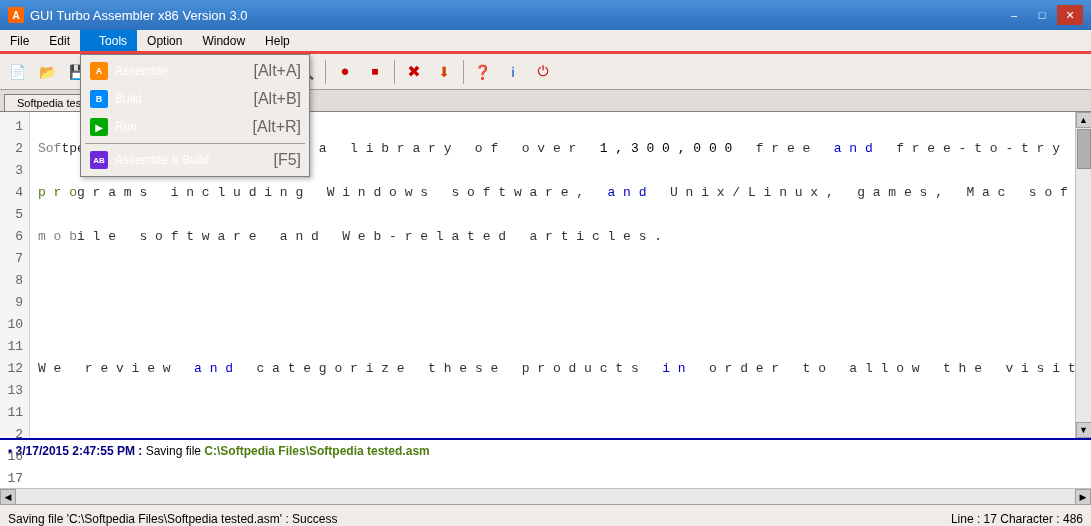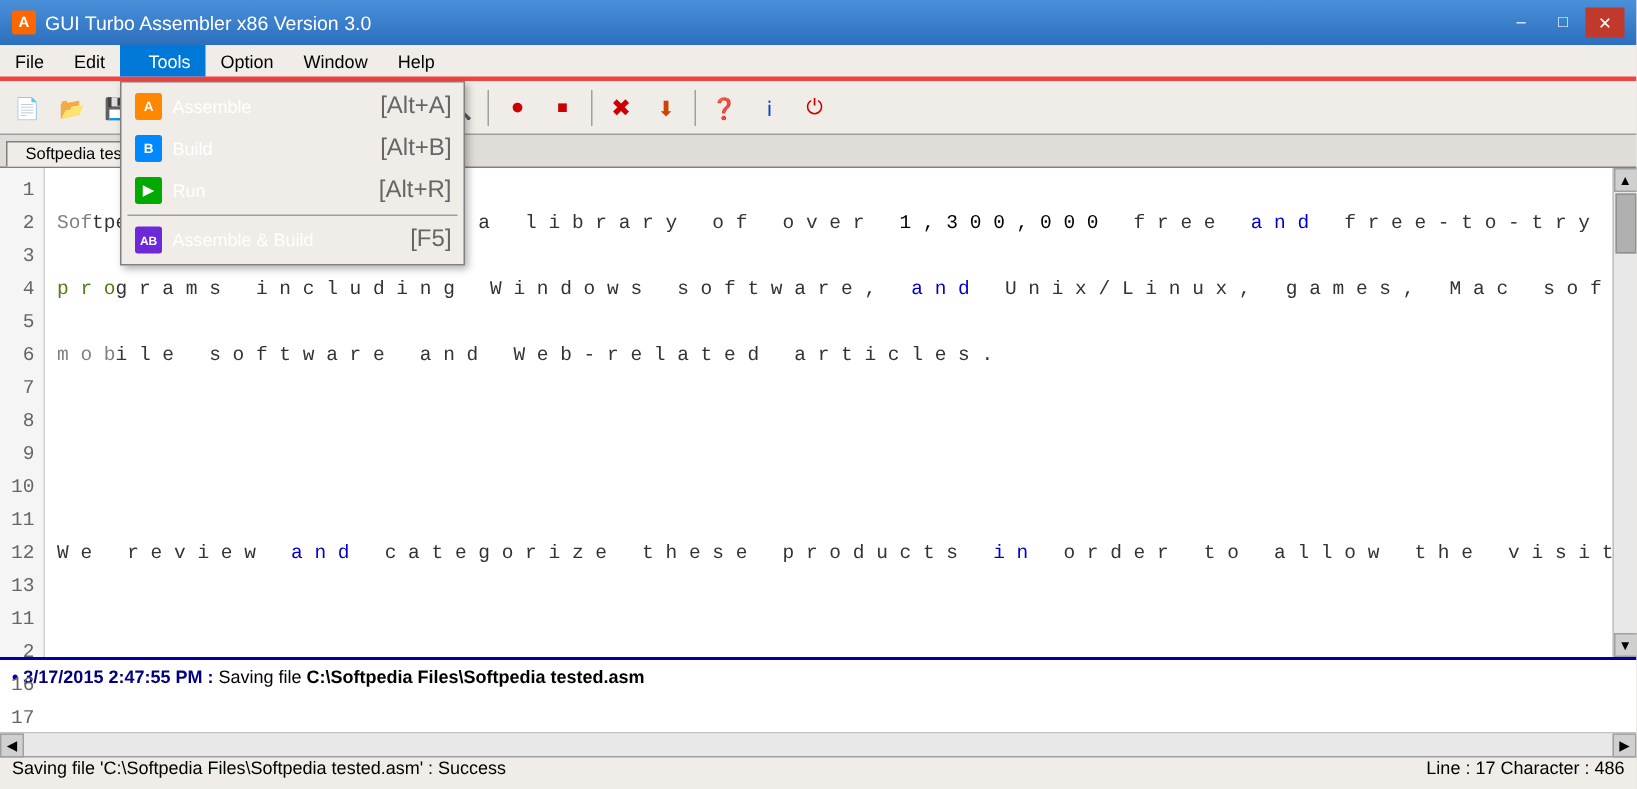--- a/index.html
+++ b/index.html
@@ -166,21 +166,21 @@
     }
     .h-scrollbar-btn { width: 16px; height: 16px; background: #d0d0d0; border: 1px solid #a0a0a0; display: flex; align-items: center; justify-content: center; font-size: 9px; cursor: pointer; flex-shrink: 0; }
     .h-scrollbar-track { flex: 1; height: 100%; background: #e8e8e8; }
 
     
     .status-bar {
       background: #f0ede8;
       border-top: 1px solid #a0a0a0;
       height: 22px;
       display: flex;
-      align-items: flex-start;
+      align-items: flex-end;
       padding: 0 8px;
       font-size: 12px;
       justify-content: space-between;
     }
 
     
     .c-red { color: #000000; }
     .c-blue { color: #0000cc; }
 
     
@@ -331,21 +331,21 @@
     </div>
     <div class="scrollbar-btn">▼</div>
   </div>
 </div>
 
 <div class="log-area">
   <div class="log-entry">
     <span style="color:#0000aa; font-weight:bold;">•</span>
     <span class="timestamp">3/17/2015 2:47:55 PM :</span>
     <span>
-      Saving file <span style="color:#000000; font-weight:bold;">C:\Softpedia Files\Softpedia tested.asm</span>
+      Saving file <span style="color:#4d7c0f; font-weight:bold;">C:\Softpedia Files\Softpedia tested.asm</span>
     </span>
   </div>
 </div>
 
 <div class="h-scrollbar">
   <div class="h-scrollbar-btn">◀</div>
   <div class="h-scrollbar-track"></div>
   <div class="h-scrollbar-btn">▶</div>
 </div>
 

